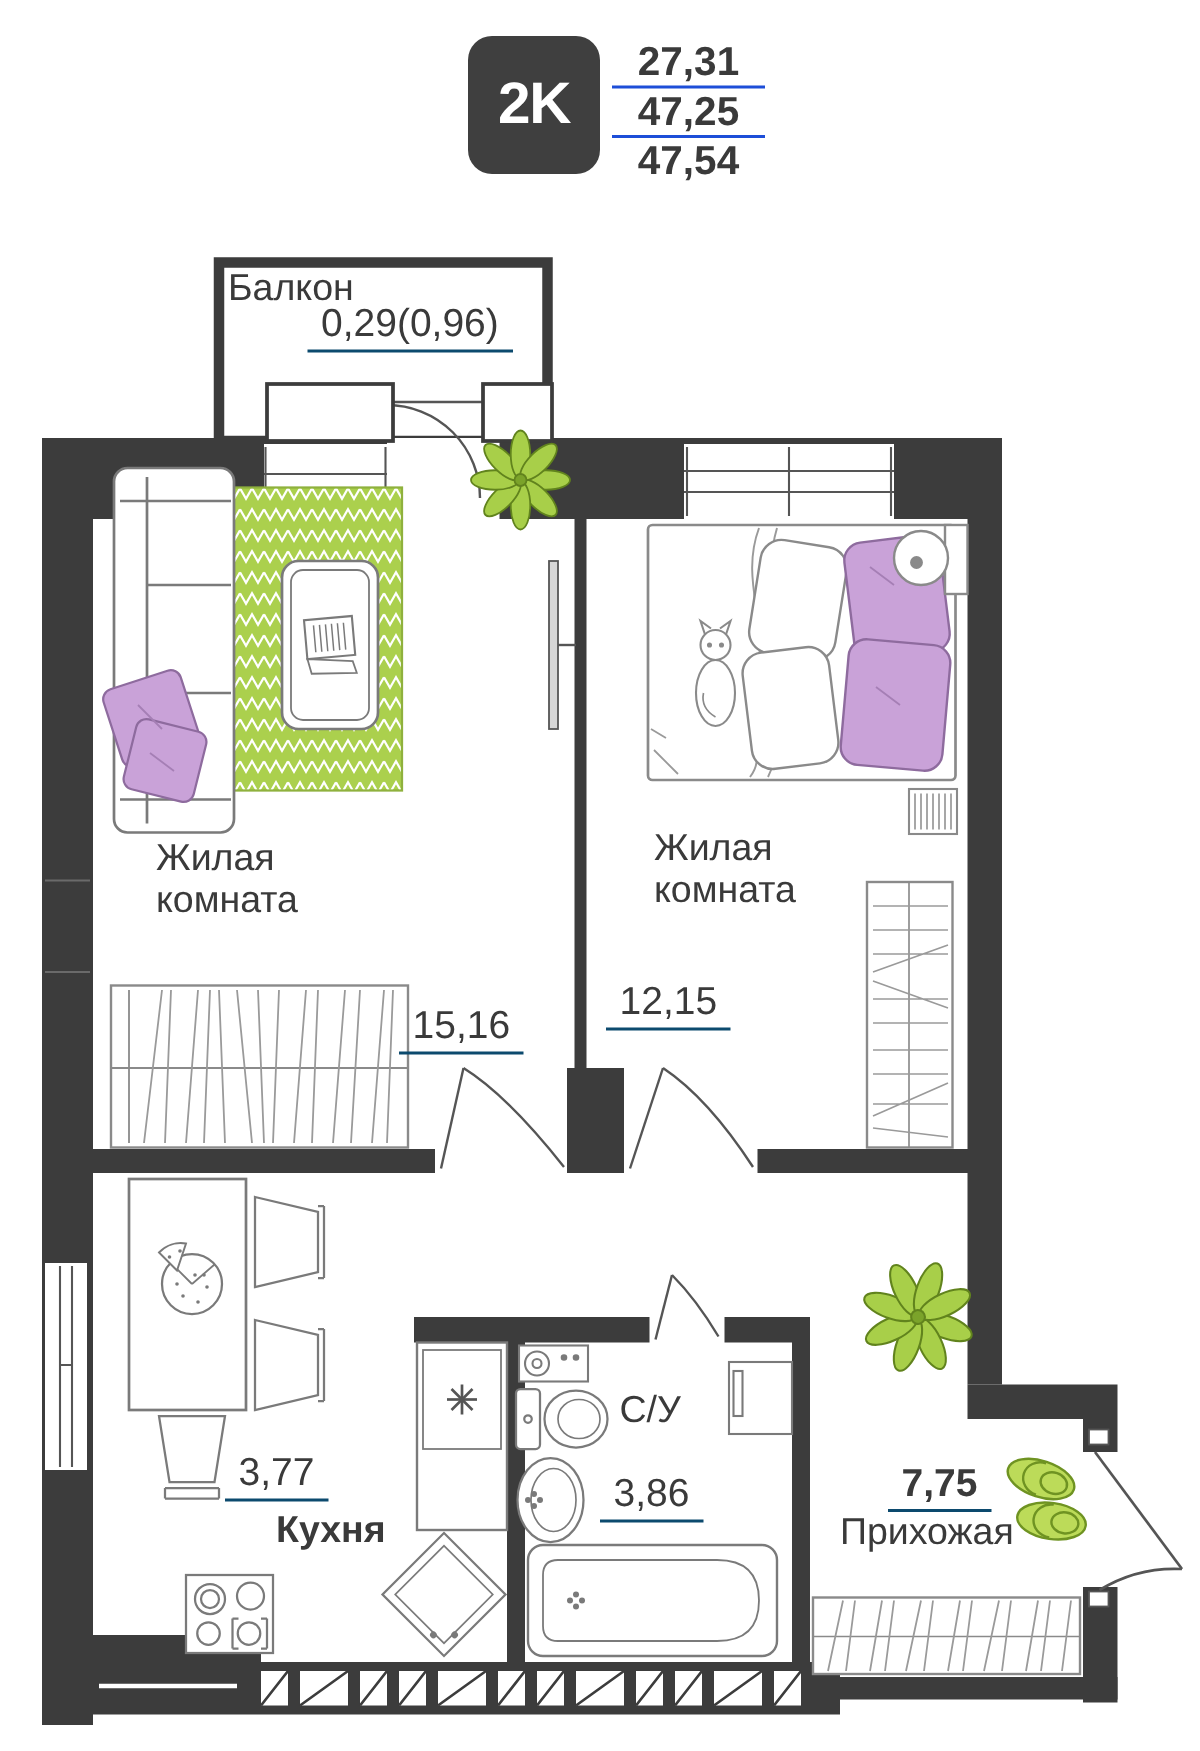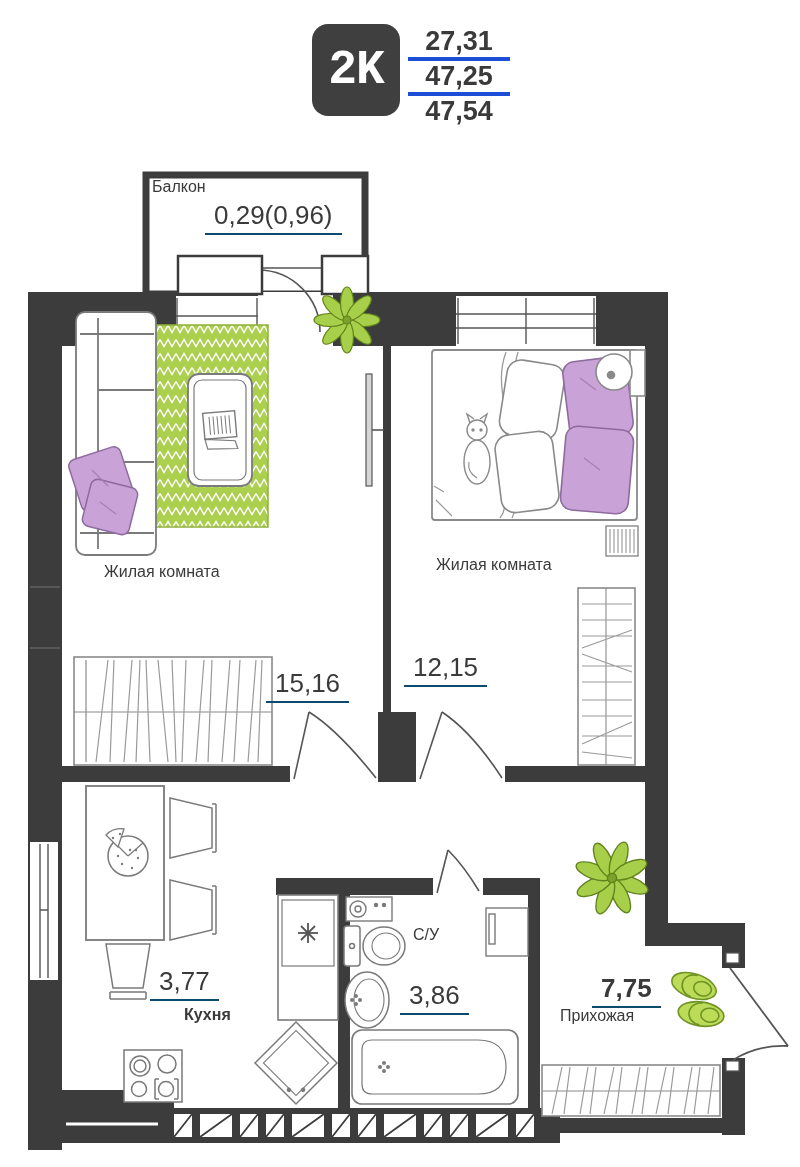--- a/index.html
+++ b/index.html
@@ -1,28 +1,28 @@
 <!DOCTYPE html>
 <html><head>
 <meta charset="utf-8">
 <style>
   html,body{margin:0;padding:0;background:#ffffff;}
   .stage{position:relative;width:800px;height:1167px;background:#ffffff;overflow:hidden;
          font-family:"Liberation Sans","DejaVu Sans",sans-serif;color:#3a3a3a;}
   .stage svg{position:absolute;left:0;top:0;}
-  .lbl{position:absolute;font-size:16px;color:#3a3a3a;white-space:nowrap;}
+  .lbl{position:absolute;font-size:25px;color:#3a3a3a;white-space:nowrap;}
   .lbl.wrap{white-space:normal;width:128px;line-height:28px;}
   .num{position:absolute;font-size:26px;color:#3a3a3a;border-bottom:2px solid #0c4a6e;
        padding:0 9px 2px 9px;}
   .badge{position:absolute;left:312px;top:24px;width:88px;height:92px;background:#3f3f3f;
          border-radius:16px;display:flex;align-items:center;justify-content:center;}
-  .badge span{color:#ffffff;font-size:48px;font-weight:bold;letter-spacing:-1px;font-family:Liberation Mono, monospace;}
+  .badge span{color:#ffffff;font-size:39px;font-weight:bold;letter-spacing:-1px;}
   .hdr-vals{position:absolute;left:408px;top:26px;width:102px;font-weight:bold;}
   .hdr-val{height:31px;line-height:31px;font-size:27px;text-align:center;}
-  .hdr-val.sep{border-top:4px solid #1d4ed8;}
+  .hdr-val.sep{border-top:2px solid #1d4ed8;}
 </style>
 </head>
 <body>
 
 <div class="stage">
 
 <svg width="800" height="1167" viewBox="0 0 800 1167">
   <defs>
     <pattern id="chevron" width="16" height="14" patternUnits="userSpaceOnUse">
       <rect width="16" height="14" fill="#abd04d"></rect>

